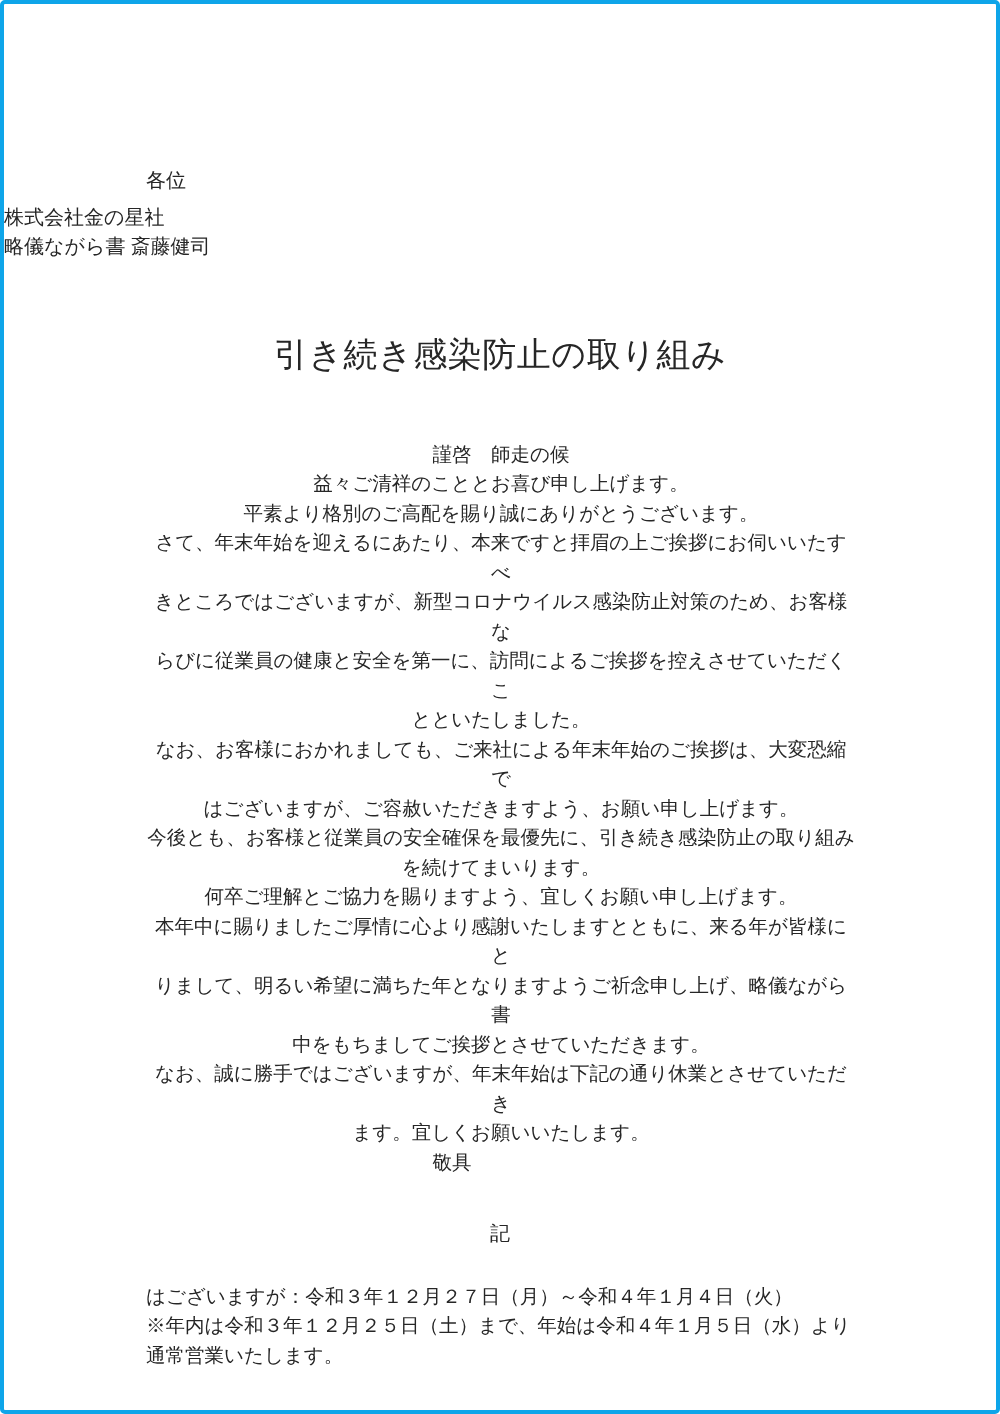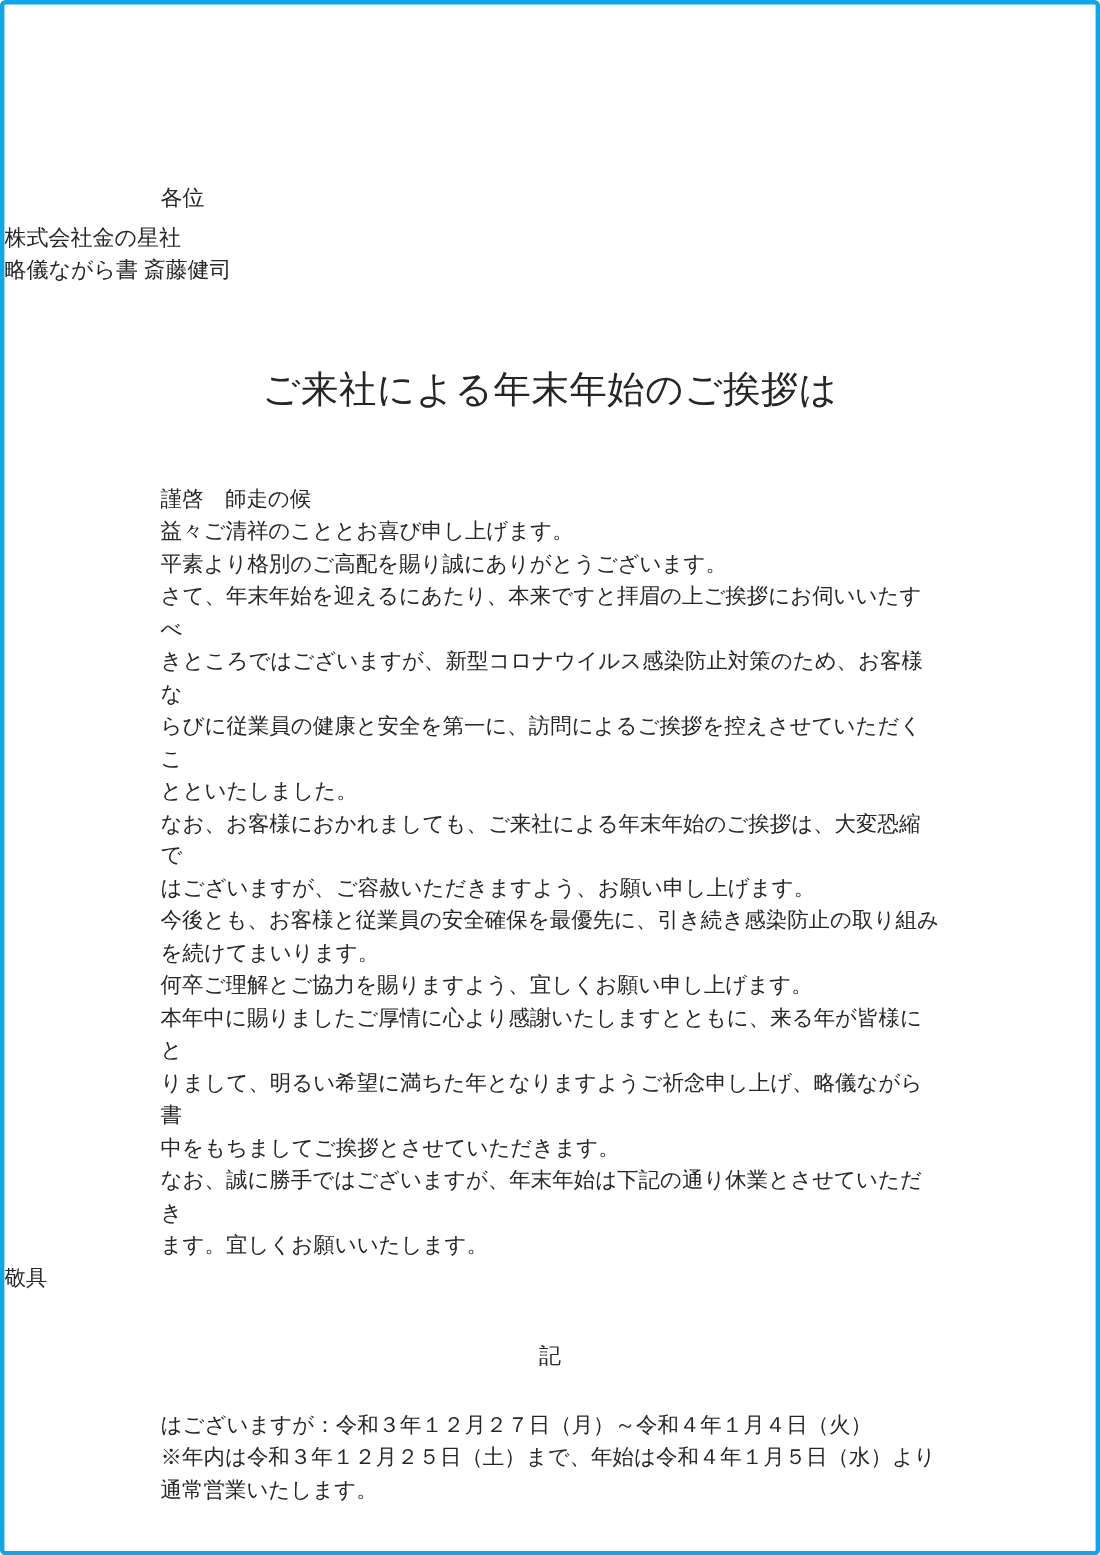--- a/index.html
+++ b/index.html
@@ -38,25 +38,25 @@
     font-weight: normal;
     line-height: 42px;
     letter-spacing: 0.5px;
   }
   .body-text {
     margin: 64px 12px 0 142px;
     width: 710px;
     font-size: 19.5px;
     line-height: 29.5px;
     white-space: pre-line;
-    text-align: left;
+    text-align: center;
   }
   .closing {
     margin-right: 96px;
-    text-align: left;
+    text-align: center;
     font-size: 19.5px;
     line-height: 29.5px;
   }
   .record {
     margin-top: 42px;
     text-align: center;
     font-size: 20px;
     line-height: 29.5px;
   }
   .notes {
@@ -72,21 +72,21 @@
 
 <div class="page">
 
   <div class="recipient">各位</div>
 
   <div class="sender">
     <div>株式会社金の星社</div>
     <div>略儀ながら書 斎藤健司</div>
   </div>
 
-  <h1 class="title">ご来社による年末年始のご挨拶は</h1>
+  <h1 class="title">引き続き感染防止の取り組み</h1>
 
   <div class="body-text">謹啓　師走の候
 益々ご清祥のこととお喜び申し上げます。
 平素より格別のご高配を賜り誠にありがとうございます。
 さて、年末年始を迎えるにあたり、本来ですと拝眉の上ご挨拶にお伺いいたすべ
 きところではございますが、新型コロナウイルス感染防止対策のため、お客様な
 らびに従業員の健康と安全を第一に、訪問によるご挨拶を控えさせていただくこ
 とといたしました。
 なお、お客様におかれましても、ご来社による年末年始のご挨拶は、大変恐縮で
 はございますが、ご容赦いただきますよう、お願い申し上げます。

